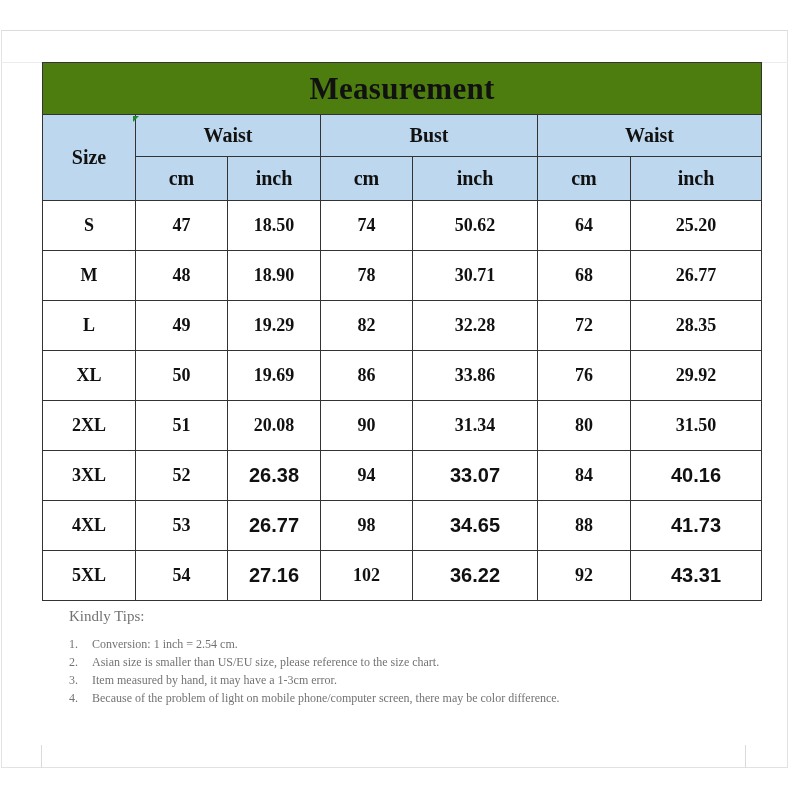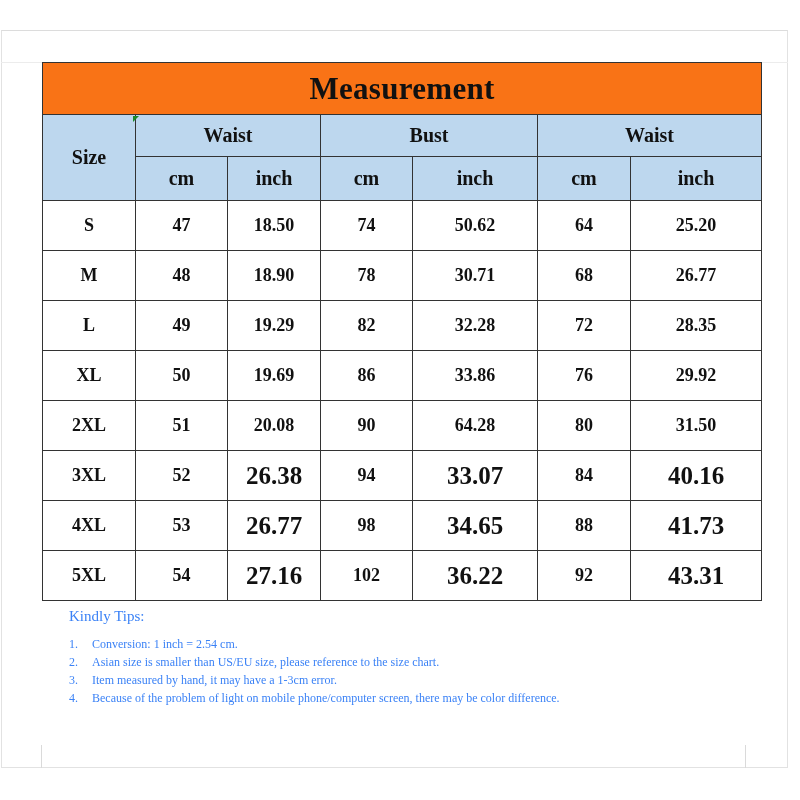--- a/index.html
+++ b/index.html
@@ -2,29 +2,29 @@
 <html><head>
 <meta charset="utf-8">
 <style>
   html, body { margin:0; padding:0; background:#ffffff; }
   body { width:800px; height:800px; position:relative; overflow:hidden; font-family:"Liberation Serif", serif; color:#111; }
   .frame { position:absolute; left:1px; top:30px; width:787px; height:738px; border:1px solid #e2e2e2; border-top:1px solid #dcdcdc; box-sizing:border-box; }
   .frame-inner-line { position:absolute; left:1px; top:62px; width:787px; height:1px; background:#ececec; }
   .frame-vl { position:absolute; top:745px; width:1px; height:23px; background:#dadada; }
   table.m { position:absolute; left:42px; top:62px; width:719px; border-collapse:collapse; table-layout:fixed; }
   table.m td, table.m th { border:1.5px solid #333; text-align:center; font-weight:bold; padding:0; }
-  .title { height:51px; font-size:31px; background:#f97316; letter-spacing:0.3px; }
+  .title { height:51px; font-size:31px; background:#4d7c0f; letter-spacing:0.3px; }
   .hdr { background:#bdd7ee; font-size:20px; }
   .hdr1 { height:42px;padding-left:35px; }
   .hdr2 { height:44px; }
   .size-h { font-size:20px; }
   .row td { height:49px; font-size:18px; }
-  .row td.sans { font-family:Liberation Serif, serif; font-size:25px; }
+  .row td.sans { font-family:Liberation Sans, sans-serif; font-size:20px; }
   .tri { position:absolute; left:133px; top:116px; width:0; height:0; border-top:6px solid #1a8a2a; border-right:6px solid transparent; }
-  .tips { position:absolute; left:69px; top:608px; font-family:"Liberation Serif", serif; color:#3b82f6; }
+  .tips { position:absolute; left:69px; top:608px; font-family:"Liberation Serif", serif; color:#737373; }
   .tips-title { font-size:15px; margin-bottom:10px; }
   .tips ol { margin:0; padding:0; list-style:none; font-size:12px; line-height:18px; }
   .tips li { display:flex; }
   .tips .num { width:23px; flex:0 0 23px; }
   .tips .txt { width:505px; text-align:justify; }
 </style>
 </head>
 <body>
 
 <div class="frame"></div>
@@ -95,21 +95,21 @@
     <td>86</td>
     <td>33.86</td>
     <td>76</td>
     <td>29.92</td>
   </tr>
   <tr class="row">
     <td>2XL</td>
     <td>51</td>
     <td>20.08</td>
     <td>90</td>
-    <td>64.28</td>
+    <td>31.34</td>
     <td>80</td>
     <td>31.50</td>
   </tr>
   <tr class="row">
     <td>3XL</td>
     <td>52</td>
     <td class="sans">26.38</td>
     <td>94</td>
     <td class="sans">33.07</td>
     <td>84</td>

